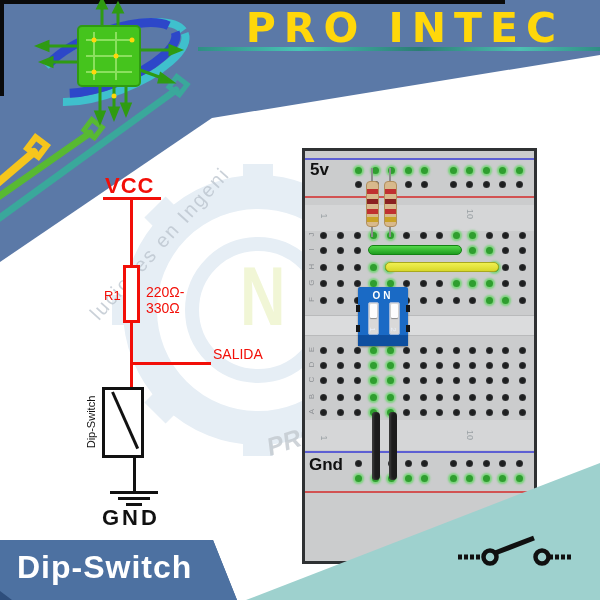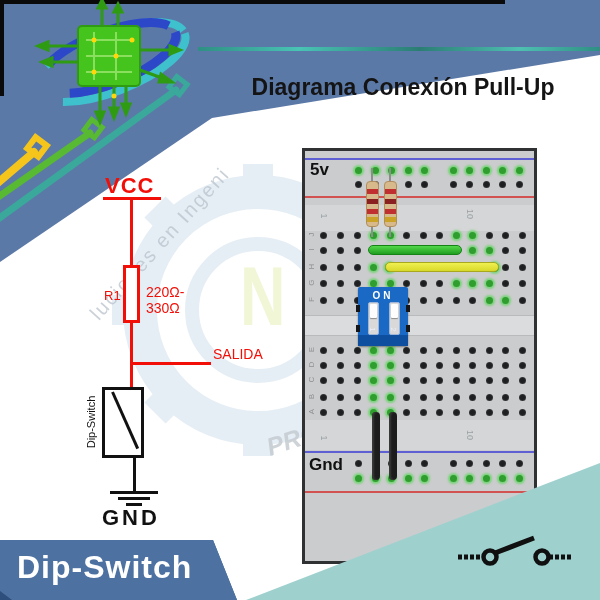--- a/index.html
+++ b/index.html
@@ -167,20 +167,21 @@
     </g>
     <g fill="#ffd70a">
       <circle cx="72" cy="40" r="2.5"></circle>
         <circle cx="94" cy="56" r="2.5"></circle>
       <circle cx="72" cy="72" r="2.5"></circle>
         <circle cx="110" cy="40" r="2.5"></circle>
       <circle cx="92" cy="96" r="2.5"></circle>
     </g>
   </svg>
 
+  <div class="brand">PRO INTEC</div>
   <div class="teal-underline"></div>
 
   <div class="panel"></div>
 
   <svg class="wm-gear" viewBox="0 0 300 300">
     <g fill="none" stroke="#e6eef5">
       <circle cx="150" cy="150" r="118" stroke-width="34"></circle>
       <circle cx="150" cy="150" r="66" stroke-width="14"></circle>
       <g stroke-width="30">
         <line x1="150" y1="4" x2="150" y2="34"></line>
@@ -191,21 +192,20 @@
           <line x1="232" y1="232" x2="253" y2="253"></line>
         <line x1="47" y1="253" x2="68" y2="232"></line>
           <line x1="232" y1="68" x2="253" y2="47"></line>
       </g>
     </g>
   </svg>
   <div class="wm-arc">luciones en Ingeni</div>
   <div class="wm-n">N</div>
   <div class="wm-pro">PRO</div>
 
-  <div class="subtitle">Diagrama Conexión Pull-Up</div>
 
   <div class="vcc sch-red">VCC</div>
   <div class="vcc-line"></div>
   <div class="wire-v1"></div>
   <div class="resistor"></div>
   <div class="r1 sch-red">R1</div>
   <div class="rval sch-red"><span>220Ω-</span><br><span>330Ω</span></div>
   <div class="wire-v2"></div>
   <div class="wire-salida"></div>
   <div class="salida sch-red">SALIDA</div>

